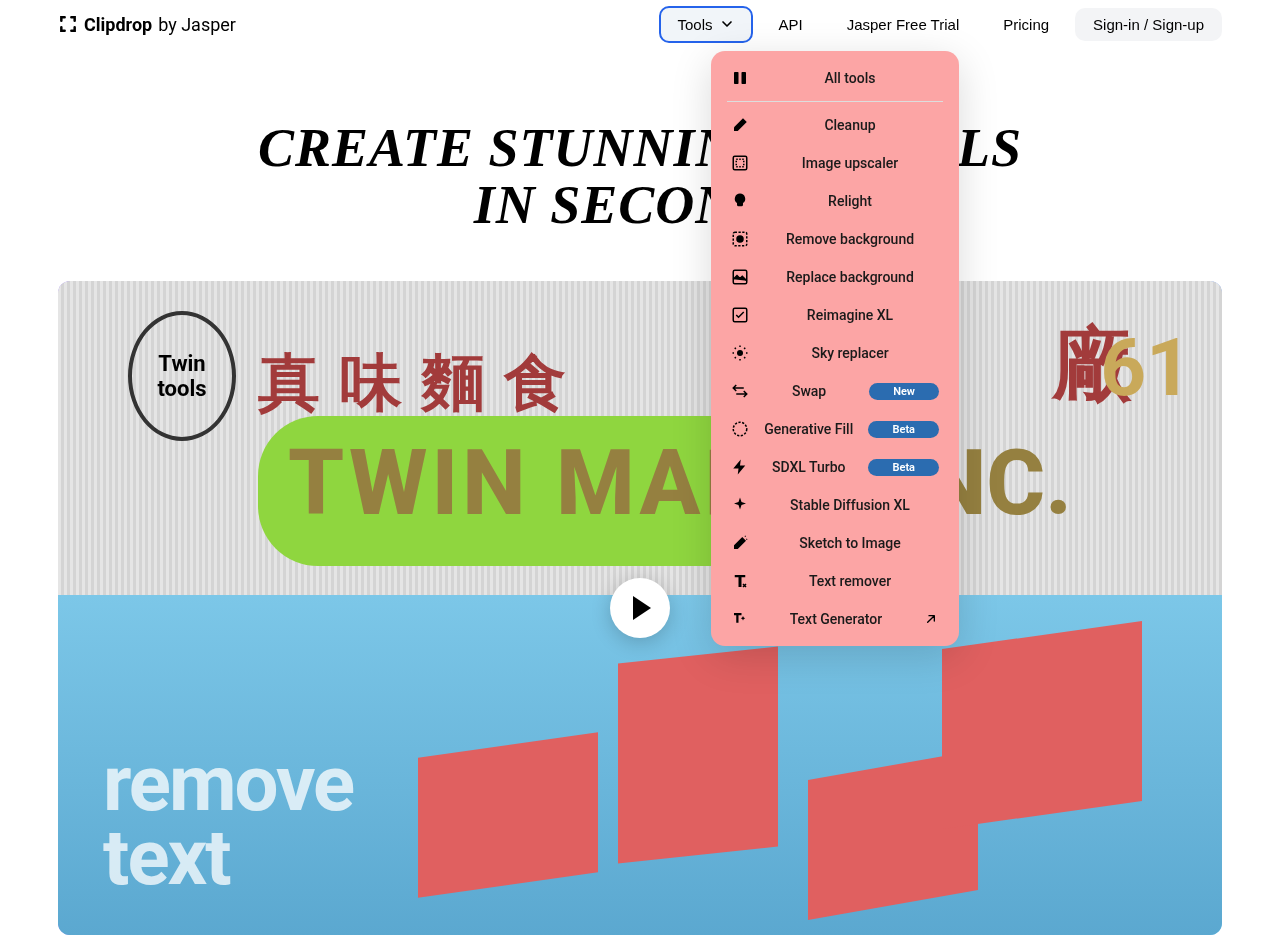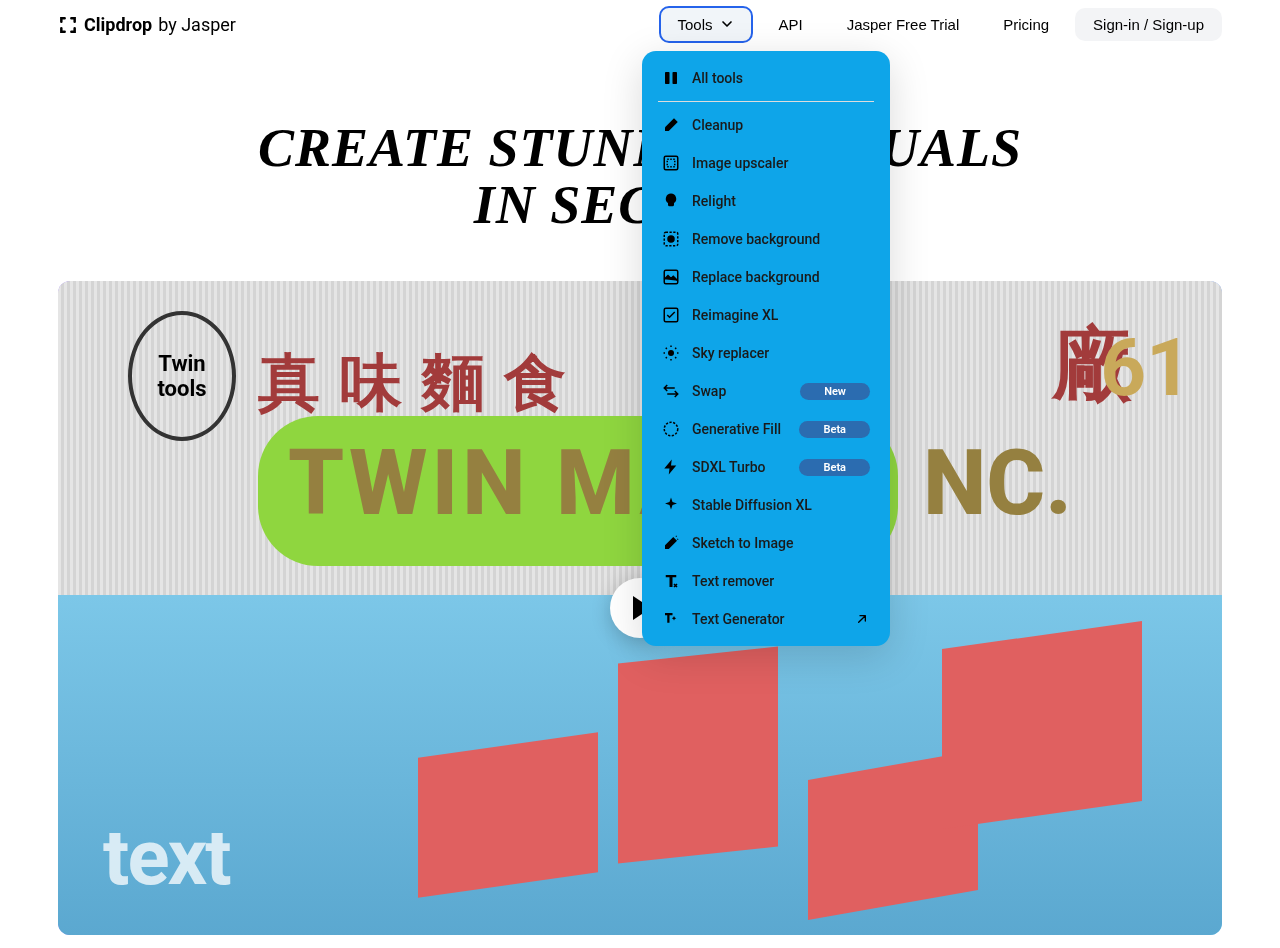--- a/index.html
+++ b/index.html
@@ -16,21 +16,21 @@
     }
     .header {
       display: flex;
       align-items: center;
       justify-content: space-between;
       padding: 12px 58px;
       height: 48px;
     }
     .logo-section {
       display: flex;
-      align-items: flex-end;
+      align-items: center;
       gap: 6px;
     }
     .logo-icon {
       width: 20px;
       height: 20px;
       display: flex;
       align-items: center;
       justify-content: center;
     }
     .logo-text {
@@ -215,27 +215,28 @@
       left: 45px;
       font-size: 78px;
       font-weight: 700;
       color: rgba(255,255,255,0.75);
       line-height: 0.95;
       letter-spacing: -2px;
     }
     .dropdown {
       position: absolute;
       top: 51px;
-      left: 642px;
+      left: 711px;
       width: 248px;
-      background: #0ea5e9;
+      background: #fca5a5;
       border-radius: 14px;
       box-shadow: 0 10px 40px rgba(0,0,0,0.15);
       padding: 8px;
       z-index: 100;
+      text-align: center;
     }
     .dropdown-item {
       display: flex;
       align-items: center;
       gap: 12px;
       padding: 10px 12px;
       border-radius: 8px;
       cursor: pointer;
       font-size: 14px;
       font-weight: 500;
@@ -333,21 +334,21 @@
       <div class="red-block rb1"></div>
       <div class="red-block rb2"></div>
       <div class="red-block rb3"></div>
       <div class="red-block rb4"></div>
     </div>
   </div>
   <div class="play-button">
     <div class="play-triangle"></div>
   </div>
   <div class="overlay-text">
-    <br>
+    <span>remove</span><br>
     <span>text</span>
   </div>
 </div>
 
 <div class="dropdown">
   <div class="dropdown-item">
     <span class="dropdown-icon">
       <svg viewBox="0 0 24 24" width="18" height="18" fill="#000">
           <rect x="4" y="4" width="6" height="16" rx="1"></rect>
           <rect x="14" y="4" width="6" height="16" rx="1"></rect>

